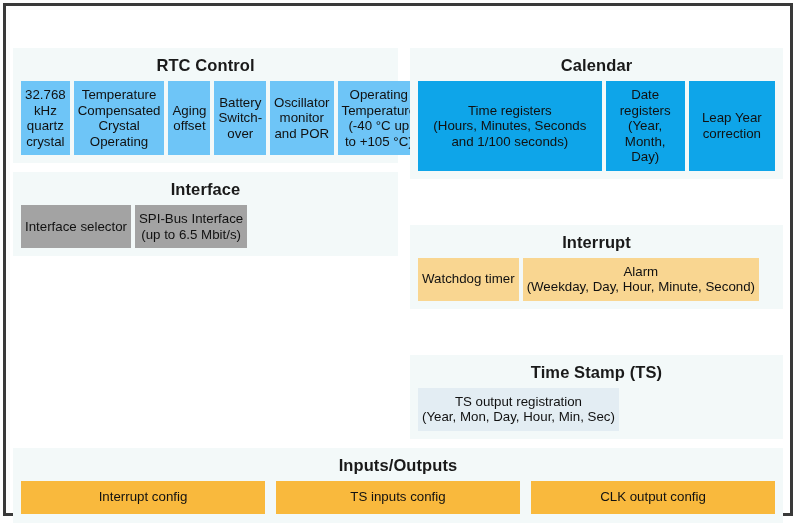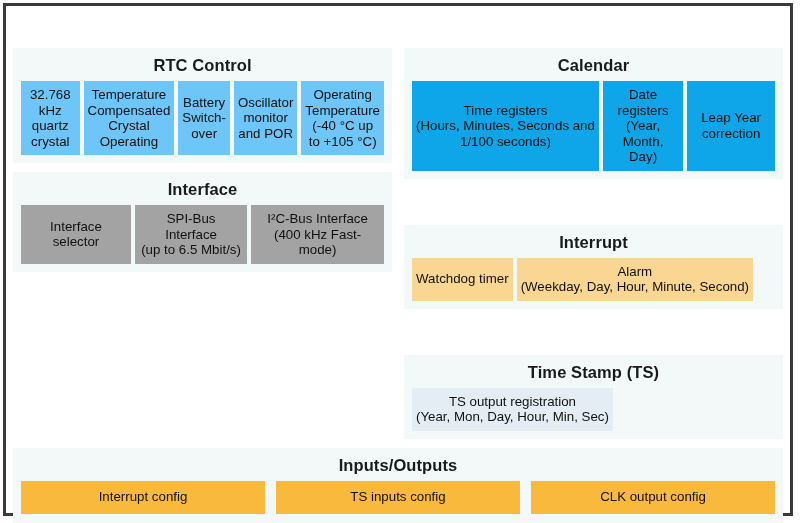--- a/index.html
+++ b/index.html
@@ -132,20 +132,23 @@
           <div class="panel-title">RTC Control</div>
           <div class="bars">
             <div class="bar c-rtc h1">
               <span class="l1">32.768 kHz quartz crystal</span>
             </div>
             <div class="bar c-rtc h2">
               <span class="l1">Temperature Compensated</span>
               <span class="l2">Crystal Operating</span>
             </div>
             <div class="bar c-rtc h1">
+              <span class="l1">Aging offset</span>
+            </div>
+            <div class="bar c-rtc h1">
               <span class="l1">Battery Switch-over</span>
             </div>
             <div class="bar c-rtc h1">
               <span class="l1">Oscillator monitor and POR</span>
             </div>
             <div class="bar c-rtc h2">
               <span class="l1">Operating Temperature</span>
               <span class="l2">(-40 °C up to +105 °C)</span>
             </div>
           </div>
@@ -153,24 +156,20 @@
 
         <div class="panel" id="panel-iface">
           <div class="panel-title">Interface</div>
           <div class="bars">
             <div class="bar c-iface h2">
               <span class="l1">Interface selector</span>
             </div>
             <div class="bar c-iface h2">
               <span class="l1">SPI-Bus Interface</span>
               <span class="l2">(up to 6.5 Mbit/s)</span>
-            </div>
-            <div class="bar c-iface h2">
-              <span class="l1">I²C-Bus Interface</span>
-              <span class="l2">(400 kHz Fast-mode)</span>
             </div>
           </div>
         </div>
 
       </div>
 
       <div class="col">
 
         <div class="panel" id="panel-cal">
           <div class="panel-title">Calendar</div>

